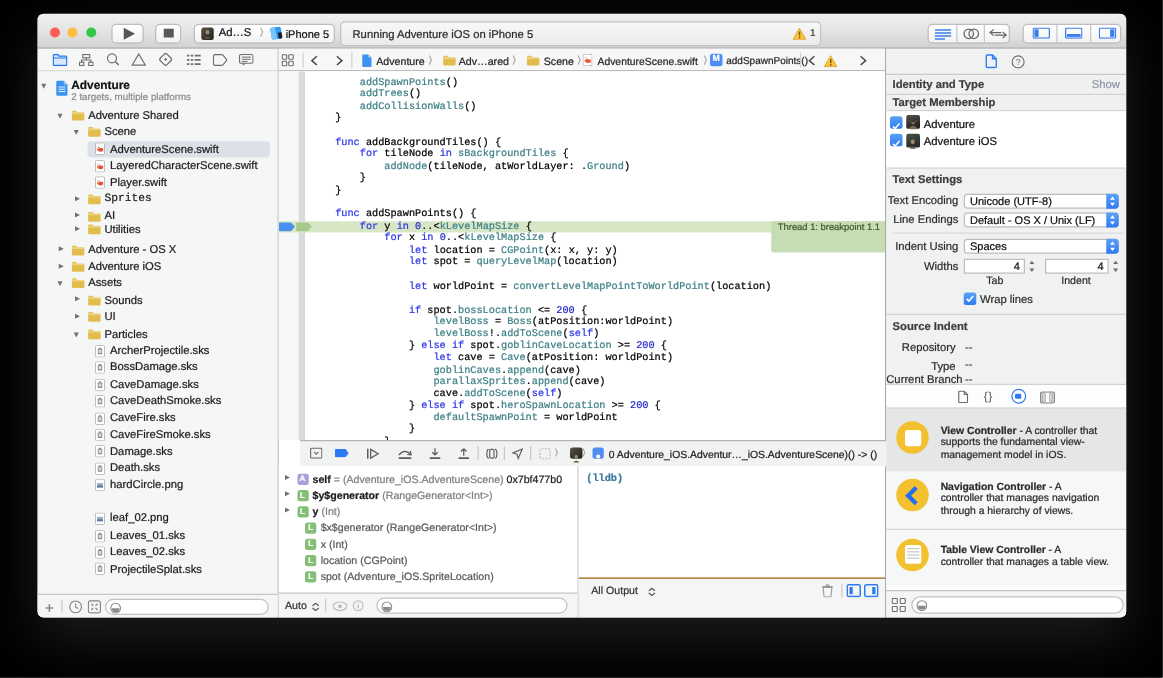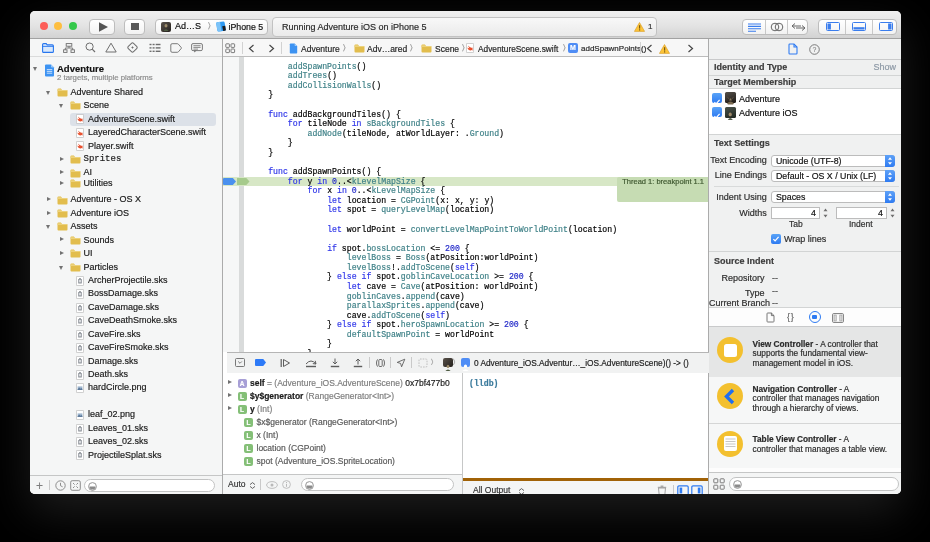--- a/index.html
+++ b/index.html
@@ -30,31 +30,31 @@
   .lbl{position:absolute;top:0;}
   
   #jumpbar{position:absolute;left:0;top:0;width:100%;height:18px;background:#f7f7f7;border-bottom:1px solid #bcbcbc;box-sizing:border-box;font-size:8.5px;color:#262626;overflow:hidden;}
   #code{position:absolute;left:0;top:18px;width:100%;height:295px;background:#fff;overflow:hidden;}
   #gutter{position:absolute;left:0;top:0;width:15.5px;height:100%;background:#f6f7f7;}
   #ribbon{position:absolute;left:15.5px;top:0;width:5.5px;height:100%;background:#d9dbdb;}
   pre.codepre{position:absolute;left:25.5px;top:4.7px;margin:0;font-family:"Liberation Mono",monospace;
     font-size:8.2px;line-height:9.58px;color:#000;letter-spacing:0px;}
   .k{color:#2f36e9;} .t{color:#3e8087;} .n{color:#232ac9;}
   
-  #debugbar{position:absolute;left:4px;top:313px;width:100%;height:21px;background:#f1f2f2;border-top:1px solid #b5b5b5;box-sizing:border-box;}
+  #debugbar{position:absolute;left:17px;top:313px;width:100%;height:21px;background:#f1f2f2;border-top:1px solid #b5b5b5;box-sizing:border-box;}
   .jchev{top:4px;color:#9a9a9a;font-size:8px;}
   .jfold{top:4.8px;}
   .vrow{position:absolute;left:0;width:100%;height:12.9px;font-size:8.5px;line-height:12.9px;color:#1c1c1c;white-space:nowrap;}
   .vbadge{position:absolute;top:2px;width:9px;height:9px;border-radius:2px;color:#fff;font-size:6.5px;font-weight:bold;text-align:center;line-height:9px;}
   .gray{color:#7e7e7e;} .dim{color:#5a5a5a;}
   #vars{position:absolute;left:0;top:334px;width:239px;bottom:20px;background:#fff;}
   #console{position:absolute;left:240px;top:334px;right:0;bottom:20px;background:#fff;}
   #vardiv{position:absolute;left:239px;top:334px;bottom:0;width:1px;background:#c6c7c7;}
   #dbotl{position:absolute;left:0;bottom:0;width:239px;height:20px;background:#f4f5f5;border-top:1px solid #c5c6c6;box-sizing:border-box;}
-  #dbotr{position:absolute;left:240px;right:0;bottom:0;height:16px;background:#f4f5f5;border-top:3px solid #a16207;box-sizing:border-box;}
+  #dbotr{position:absolute;left:240px;right:0;bottom:0;height:32px;background:#f4f5f5;border-top:1px solid #a16207;box-sizing:border-box;}
   
   .uhead{position:absolute;left:0;width:100%;background:#eff0f0;border-bottom:1px solid #d2d4d4;box-sizing:border-box;font-size:9px;font-weight:bold;color:#3d3d3d;}
   .dropdown{position:absolute;height:12px;background:#fff;border:1px solid #bcbcbc;border-radius:3px;box-sizing:border-box;font-size:8.8px;color:#111;line-height:10px;padding-left:4px;}
   .stepcap{position:absolute;right:-1px;top:-1px;width:10px;height:12px;background:linear-gradient(#5ea1f7,#2e7bf2);border-radius:0 3px 3px 0;}
   .searchfield{position:absolute;background:#fff;border:1px solid #c2c3c3;border-radius:7px;box-sizing:border-box;}
   .chk{position:absolute;width:10px;height:10px;border-radius:2px;background:linear-gradient(#59a3f7,#2e7bf2);}
   .rlab{right:134.3px;text-align:right;color:#2e2e2e;}
   .rlab{left:0;width:57.7px;}
   .rlabsc{left:0;width:55.5px;text-align:right;color:#2e2e2e;}
   .numfield{position:absolute;height:11.5px;background:#fff;border:1px solid #bcbcbc;box-sizing:border-box;font-size:8.8px;color:#111;line-height:10px;text-align:right;padding-right:3px;}

